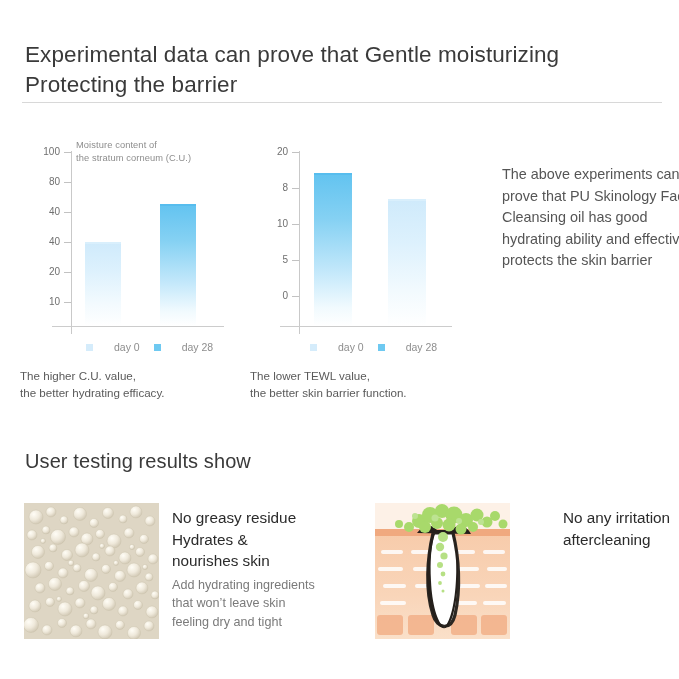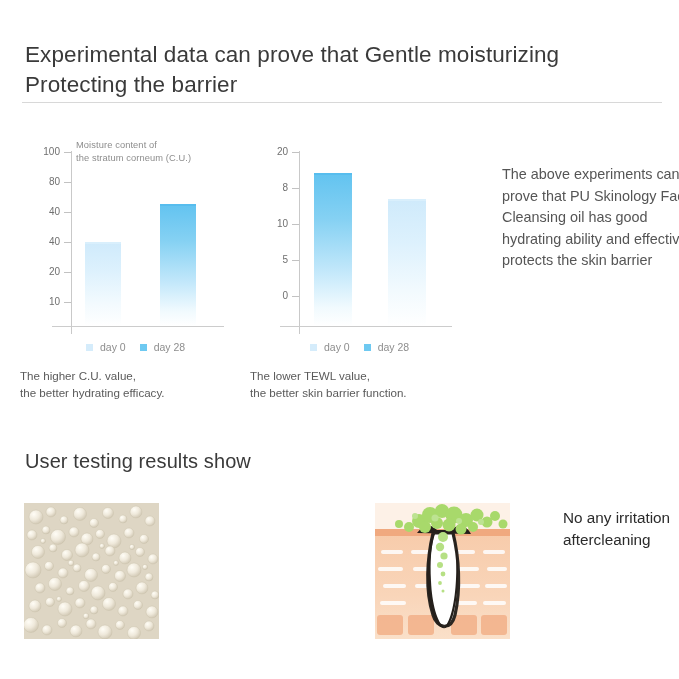--- a/index.html
+++ b/index.html
@@ -134,21 +134,21 @@
     align-items: center;
     gap: 14px;
     font-size: 10.5px;
     color: #8e8e8e;
   }
   #chart-1 .legend { left: 62px; }
   #chart-2 .legend { left: 48px; }
   .legend-item {
     display: flex;
     align-items: center;
-    gap: 7px;
+    gap: 21px;
     white-space: nowrap;
   }
   .legend-swatch {
     width: 7px;
     height: 7px;
     display: inline-block;
   }
   .legend-swatch.pale { background: #d5ecfb; }
   .legend-swatch.deep { background: #6ec9f1; }
 
@@ -423,20 +423,26 @@
           <circle cx="78" cy="43" r="2.5"></circle>
         <circle cx="108" cy="44" r="2.6"></circle>
           <circle cx="35" cy="96" r="2.5"></circle>
           <circle cx="62" cy="113" r="2.8"></circle>
         <circle cx="92" cy="60" r="2.5"></circle>
           <circle cx="121" cy="64" r="2.6"></circle>
       </g>
     </svg>
   </div>
   <div class="feature-text">
+    <div class="feature-head">No greasy residue
+Hydrates &amp;
+nourishes skin</div>
+    <div class="feature-sub">Add hydrating ingredients
+that won’t leave skin
+feeling dry and tight</div>
   </div>
 </div>
 
 <div class="feature" id="feature-right">
   <div class="feature-image">
     <svg width="135" height="136" viewBox="0 0 135 136">
       <defs>
         <linearGradient id="skinGrad" x1="0" y1="0" x2="0" y2="1">
           <stop offset="0%" stop-color="#f7cbaa"></stop>
           <stop offset="60%" stop-color="#f9d5b9"></stop>

